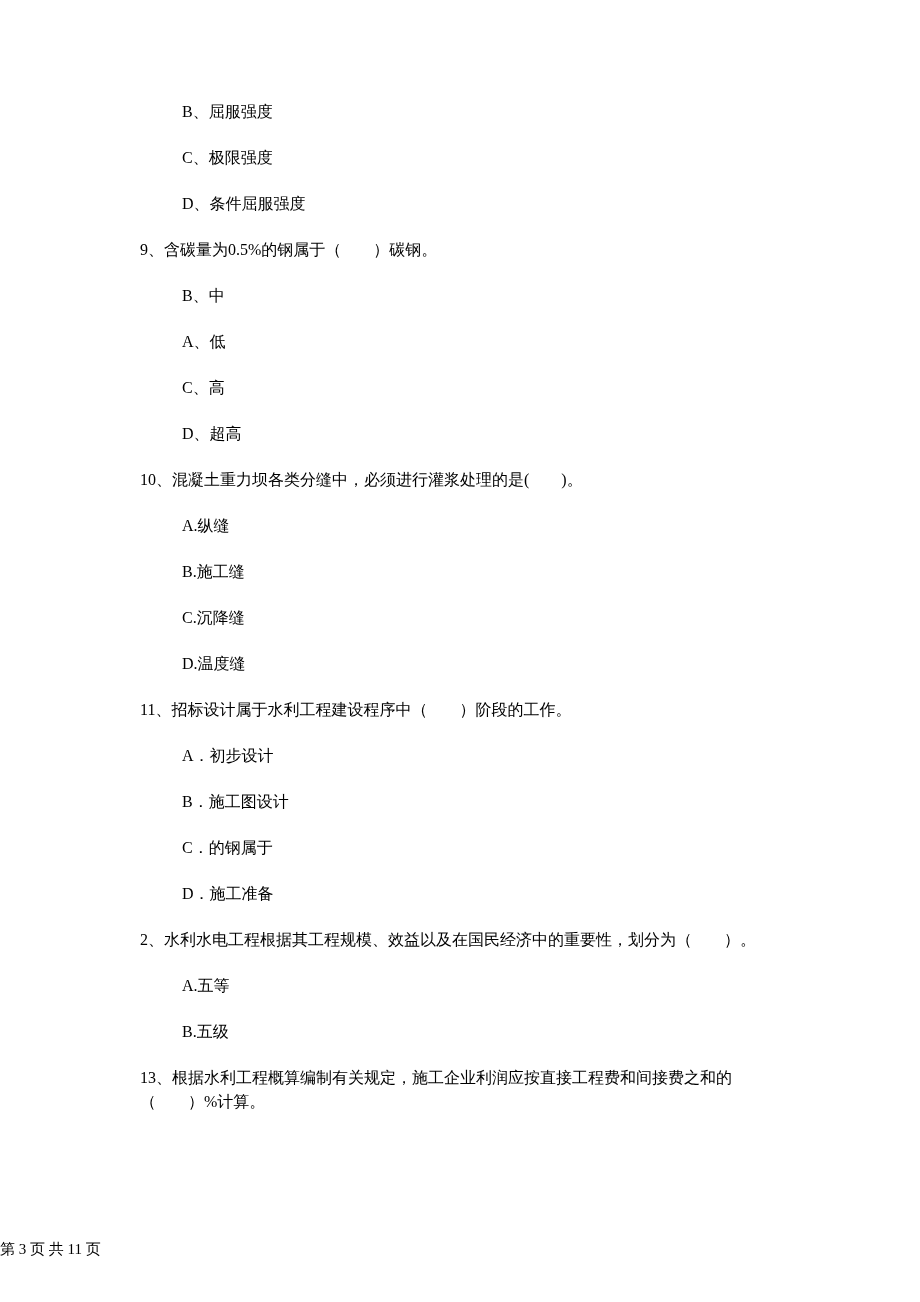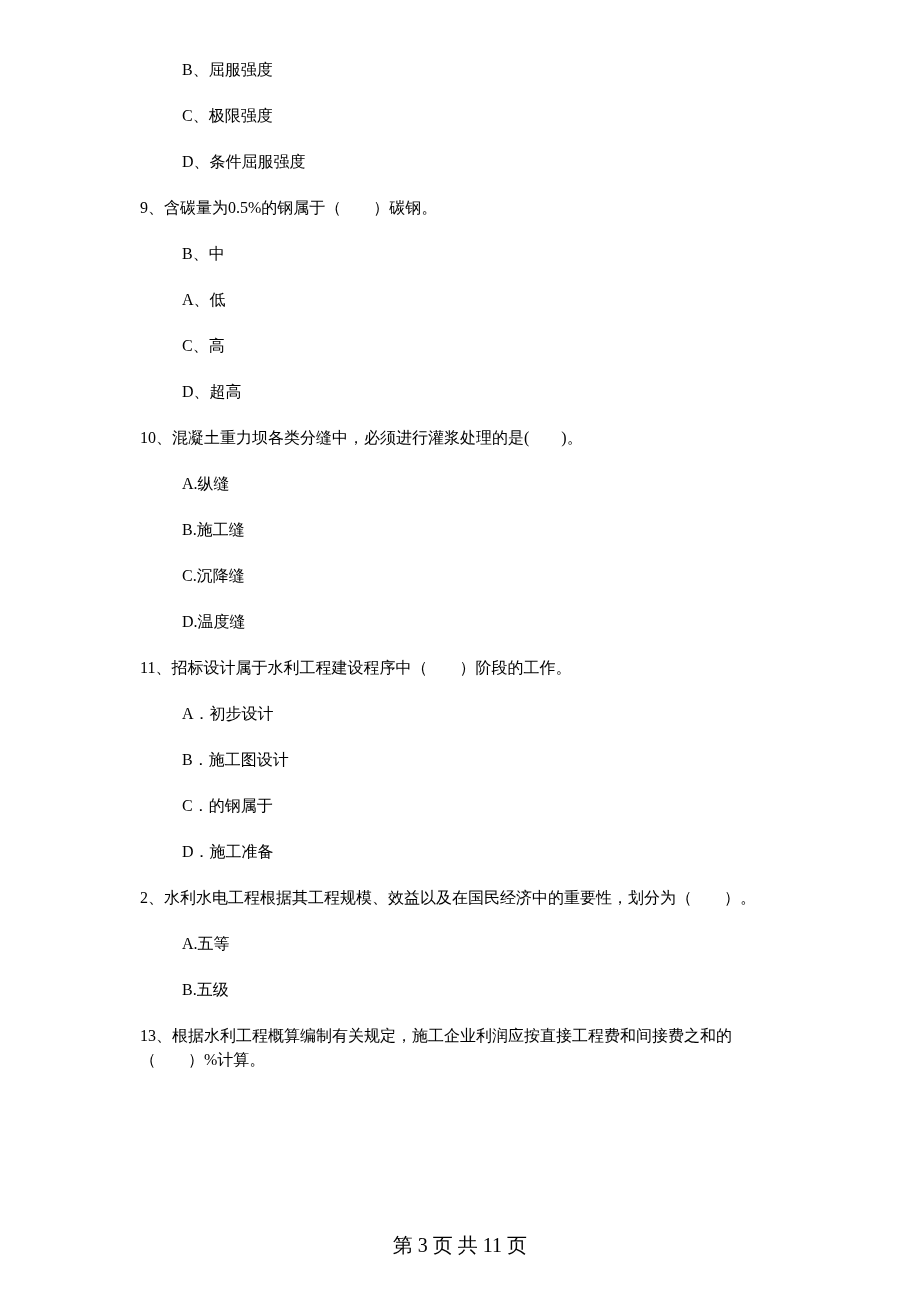--- a/index.html
+++ b/index.html
@@ -6,21 +6,21 @@
     margin: 0;
     padding: 0;
     background: #ffffff;
     width: 920px;
   }
   .page {
     width: 920px;
     height: 1302px;
     position: relative;
     box-sizing: border-box;
-    padding: 58px 140px 60px 140px;
+    padding: 100px 140px 60px 140px;
     font-family: "SimSun", "宋体", serif;
     font-size: 16px;
     color: #000;
     line-height: 1.5;
   }
   .option-block {
     margin-left: 42px;
     margin-bottom: 22px;
   }
   .option-block .opt {
@@ -30,22 +30,21 @@
     margin-bottom: 22px;
   }
   .q-text {
     margin-bottom: 22px;
   }
   .footer {
     position: absolute;
     bottom: 42px;
     left: 0;
     right: 0;
-    text-align: center;
-    font-size: 20px;
+    font-size: 15px;
   }
 </style>
 </head>
 <body>
 
 <div class="page">
 
   <div class="option-block">
     <div class="opt">B、屈服强度</div>
     <div class="opt">C、极限强度</div>

